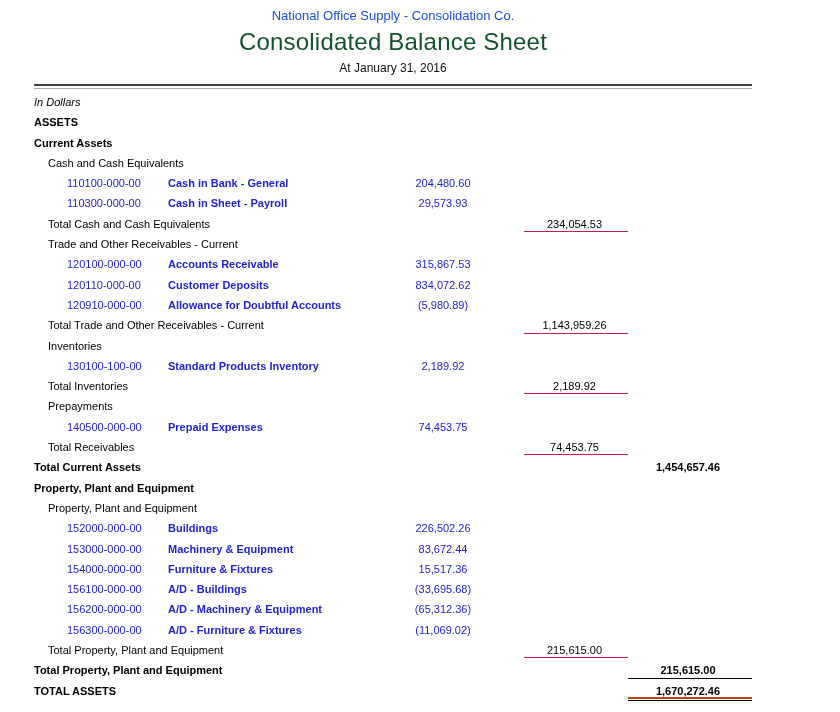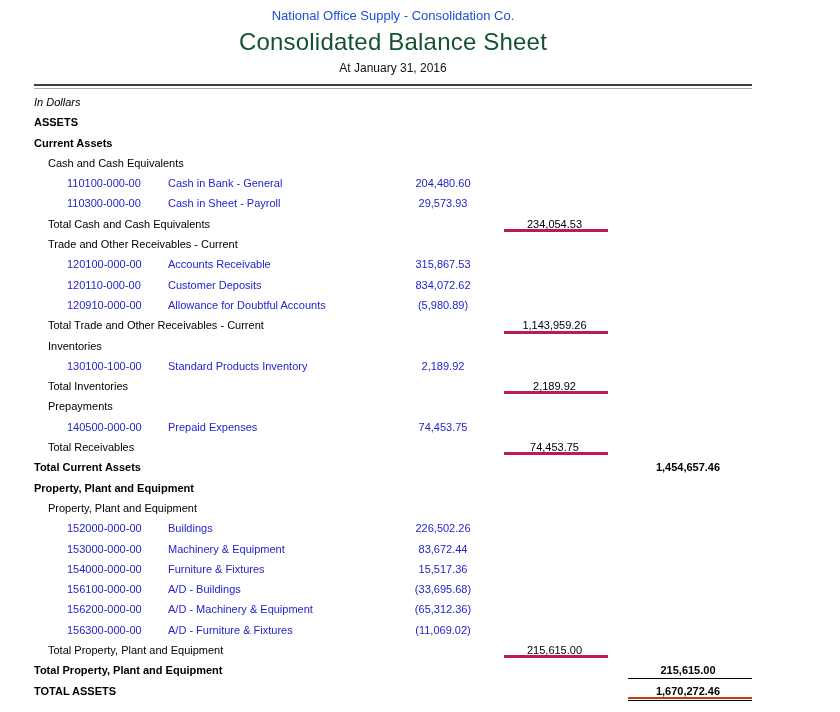--- a/index.html
+++ b/index.html
@@ -24,25 +24,25 @@
   .rows { margin-top:3px; }
   .row { position:relative; height:20.3px; font-size:11px; }
   .row .label { position:absolute; top:0; line-height:20.3px; white-space:nowrap; }
   .row.note .label { left:0; font-style:italic; }
   .row.h0 .label { left:0; font-weight:bold; }
   .row.h1 .label { left:14px; }
   .row.total1 .label { left:14px; }
   .row.total2 .label { left:0; font-weight:bold; }
 
   .row .code { position:absolute; left:33px; top:0; line-height:20.3px; color:var(--link-blue,#2323cd); white-space:nowrap; }
-  .row .name { position:absolute; left:134px; top:0; line-height:20.3px; color:var(--link-blue,#2323cd); white-space:nowrap; }
+  .row .name { position:absolute; left:134px; top:0; line-height:20.3px; color:var(--link-blue,#2323cd); white-space:nowrap;font-weight:bold; }
 
   .amt { position:absolute; top:2px; bottom:2px; line-height:16.5px; text-align:center; white-space:nowrap; }
   .row.account .amt { left:330px; width:158px; color:var(--link-blue,#2323cd); }
-  .row.total1 .amt { left:470px; width:104px; padding-right:3px; border-bottom:3px solid #be185d; }
+  .row.total1 .amt { left:490px; width:104px; padding-right:3px; border-bottom:1px solid #be185d; }
   .row.total2 .amt { left:594px; width:124px; padding-right:4px; font-weight:bold; }
   .row.total2.u-single .amt { border-bottom:1px solid #000; }
   .row.total2.u-double .amt { border-bottom:2px solid #c2410c; }
   .row.total2.u-double .amt::after {
     content:""; position:absolute; left:0; right:0; bottom:-4px;
     border-top:1px solid #000;
   }
 </style>
 </head>
 <body>

